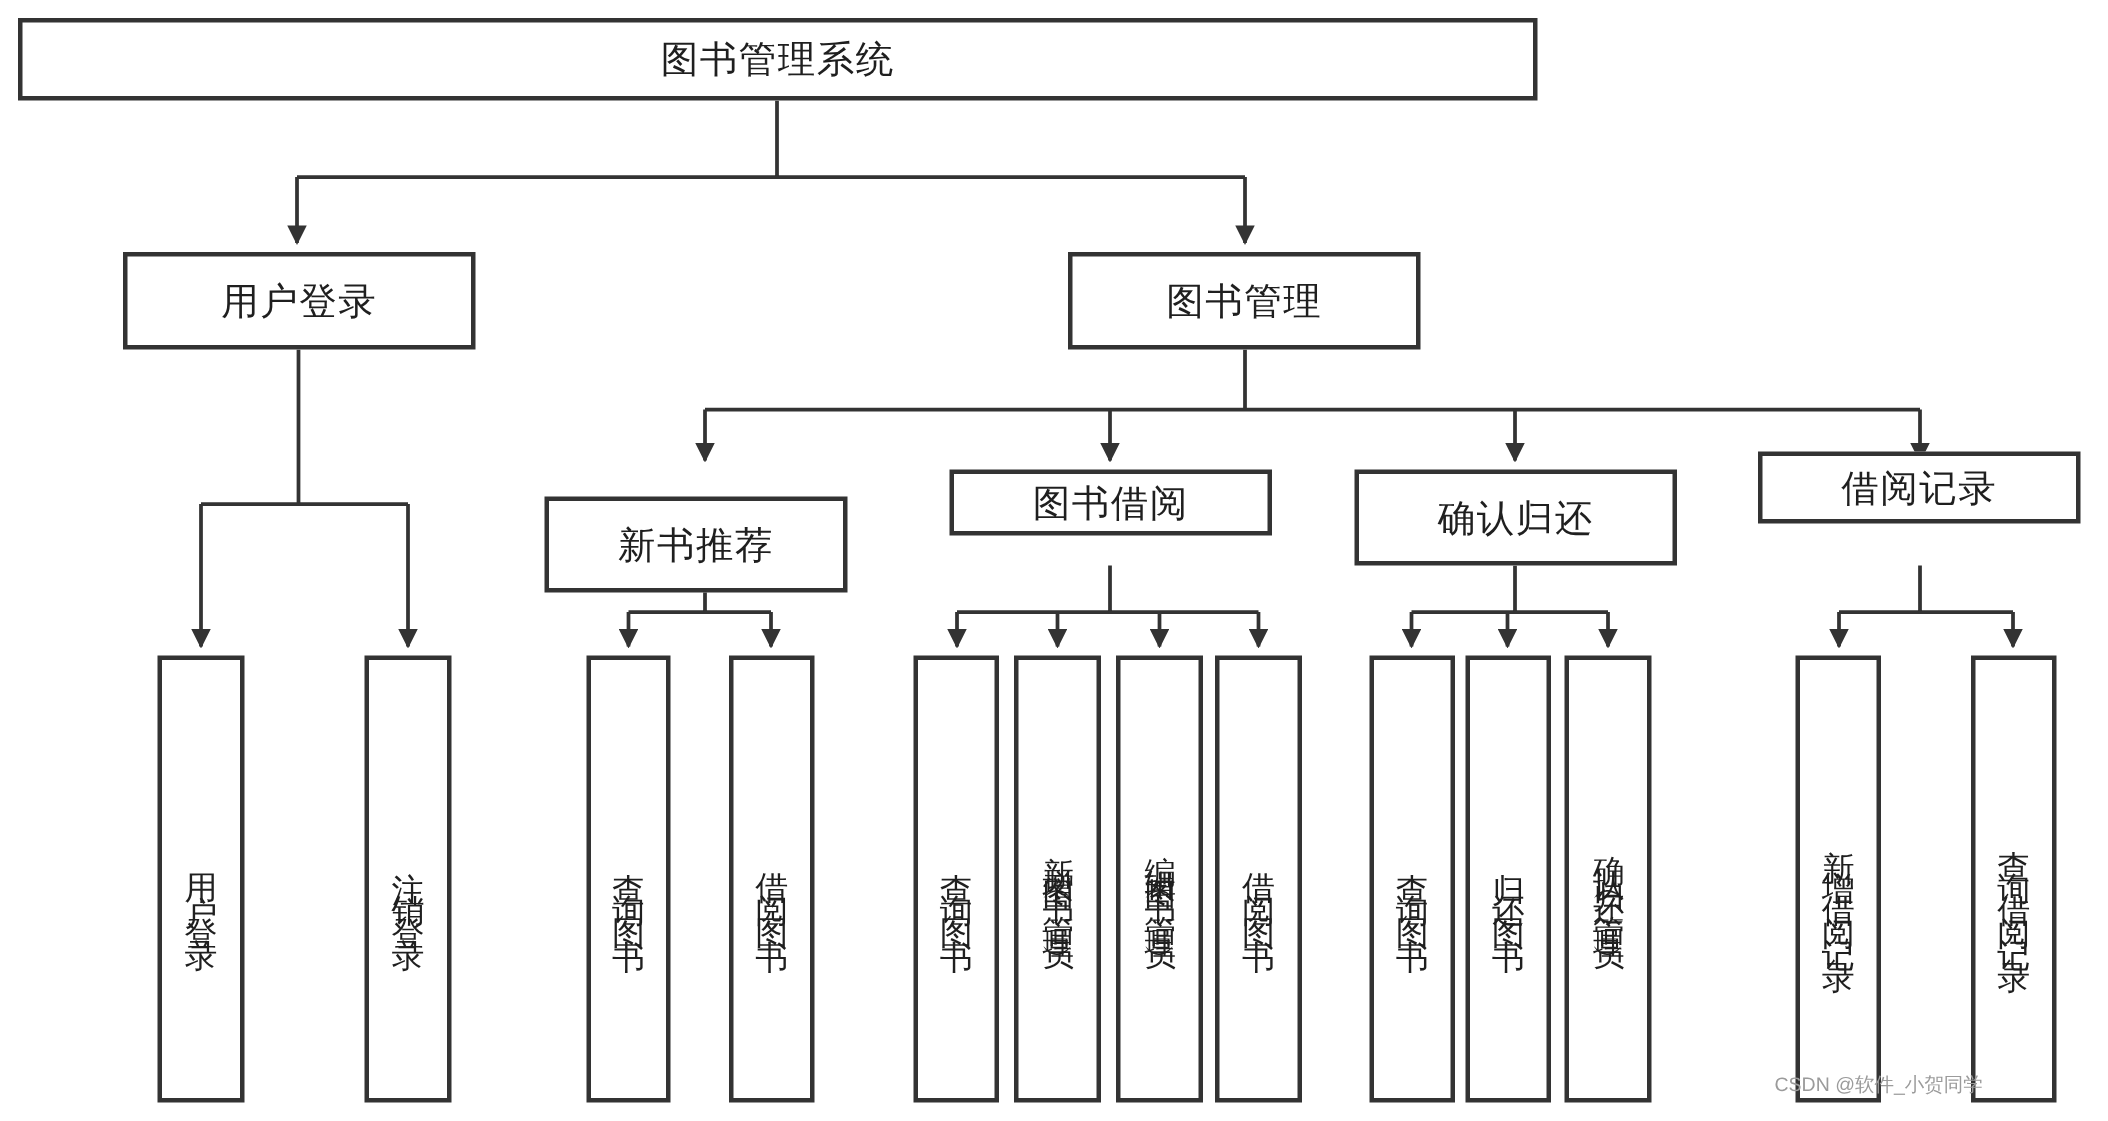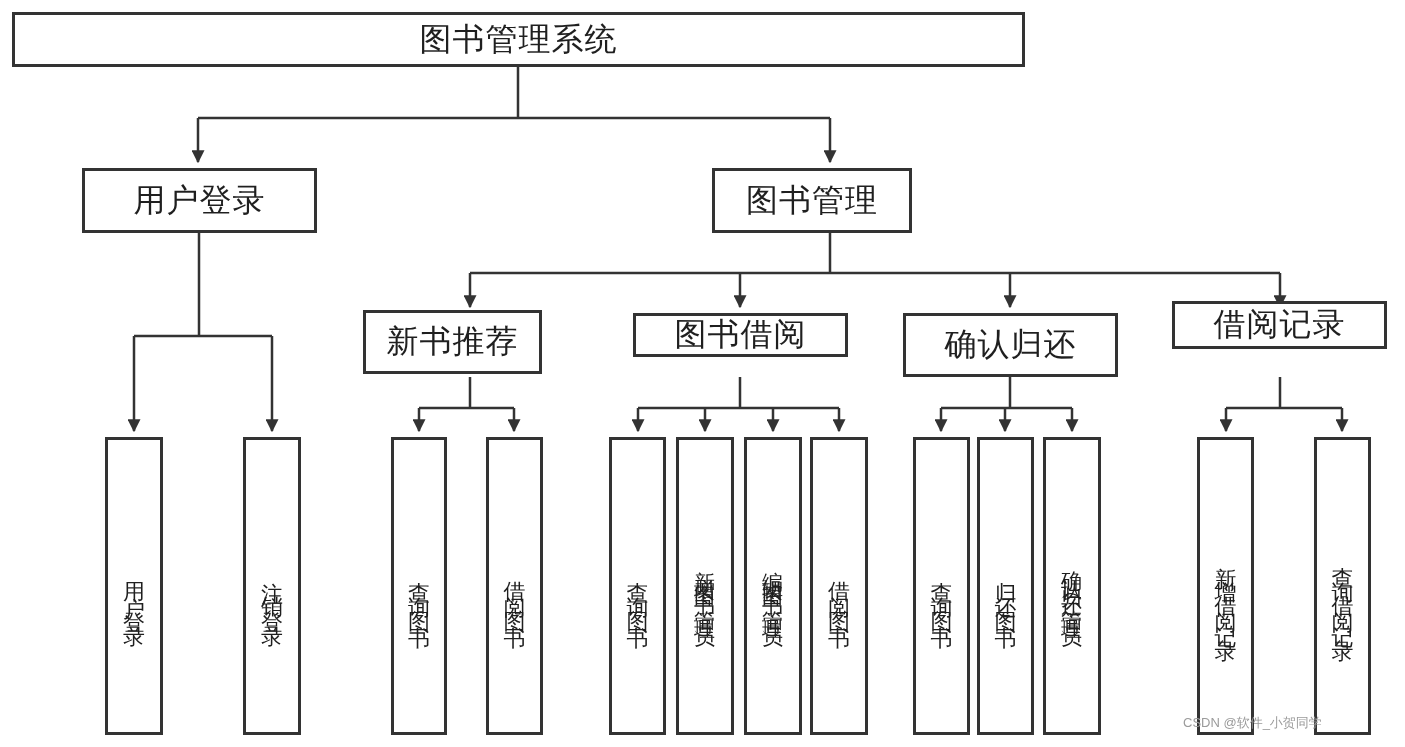--- a/index.html
+++ b/index.html
@@ -28,21 +28,21 @@
   }
   .node {
     position: absolute;
     border: 3px solid var(--line);
     background: var(--background);
     display: flex;
     align-items: center;
     justify-content: center;
     text-align: center;
   }
-  .node-h { font-size: 32px; letter-spacing: 1px; font-family: Liberation Mono, monospace; }
+  .node-h { font-size: 25px; letter-spacing: 1px; font-family: Liberation Mono, monospace; }
   .leaf {
     position: absolute;
     top: 437px;
     height: 298px;
     border: 3px solid var(--line);
     background: var(--background);
     display: flex;
     align-items: center;
     justify-content: center;
   }
@@ -114,25 +114,25 @@
     </g>
   </svg>
 
   <div class="node node-h" style="left:12px; top:12px; width:1013px; height:55px;">
     <span>图书管理系统</span>
   </div>
 
   <div class="node node-h" style="left:82px; top:168px; width:235px; height:65px;">
     <span>用户登录</span>
   </div>
-  <div class="node node-h" style="left:712px; top:168px; width:200px; height:65px;">
+  <div class="node node-h" style="left:712px; top:168px; width:235px; height:65px;">
     <span>图书管理</span>
   </div>
 
-  <div class="node node-h" style="left:363px; top:310px; width:179px; height:64px;">
+  <div class="node node-h" style="left:363px; top:331px; width:202px; height:64px;">
     <span>新书推荐</span>
   </div>
   <div class="node node-h" style="left:633px; top:313px; width:215px; height:44px;">
     <span>图书借阅</span>
   </div>
   <div class="node node-h" style="left:903px; top:313px; width:215px; height:64px;">
     <span>确认归还</span>
   </div>
   <div class="node node-h" style="left:1172px; top:301px; width:215px; height:48px;">
     <span>借阅记录</span>

